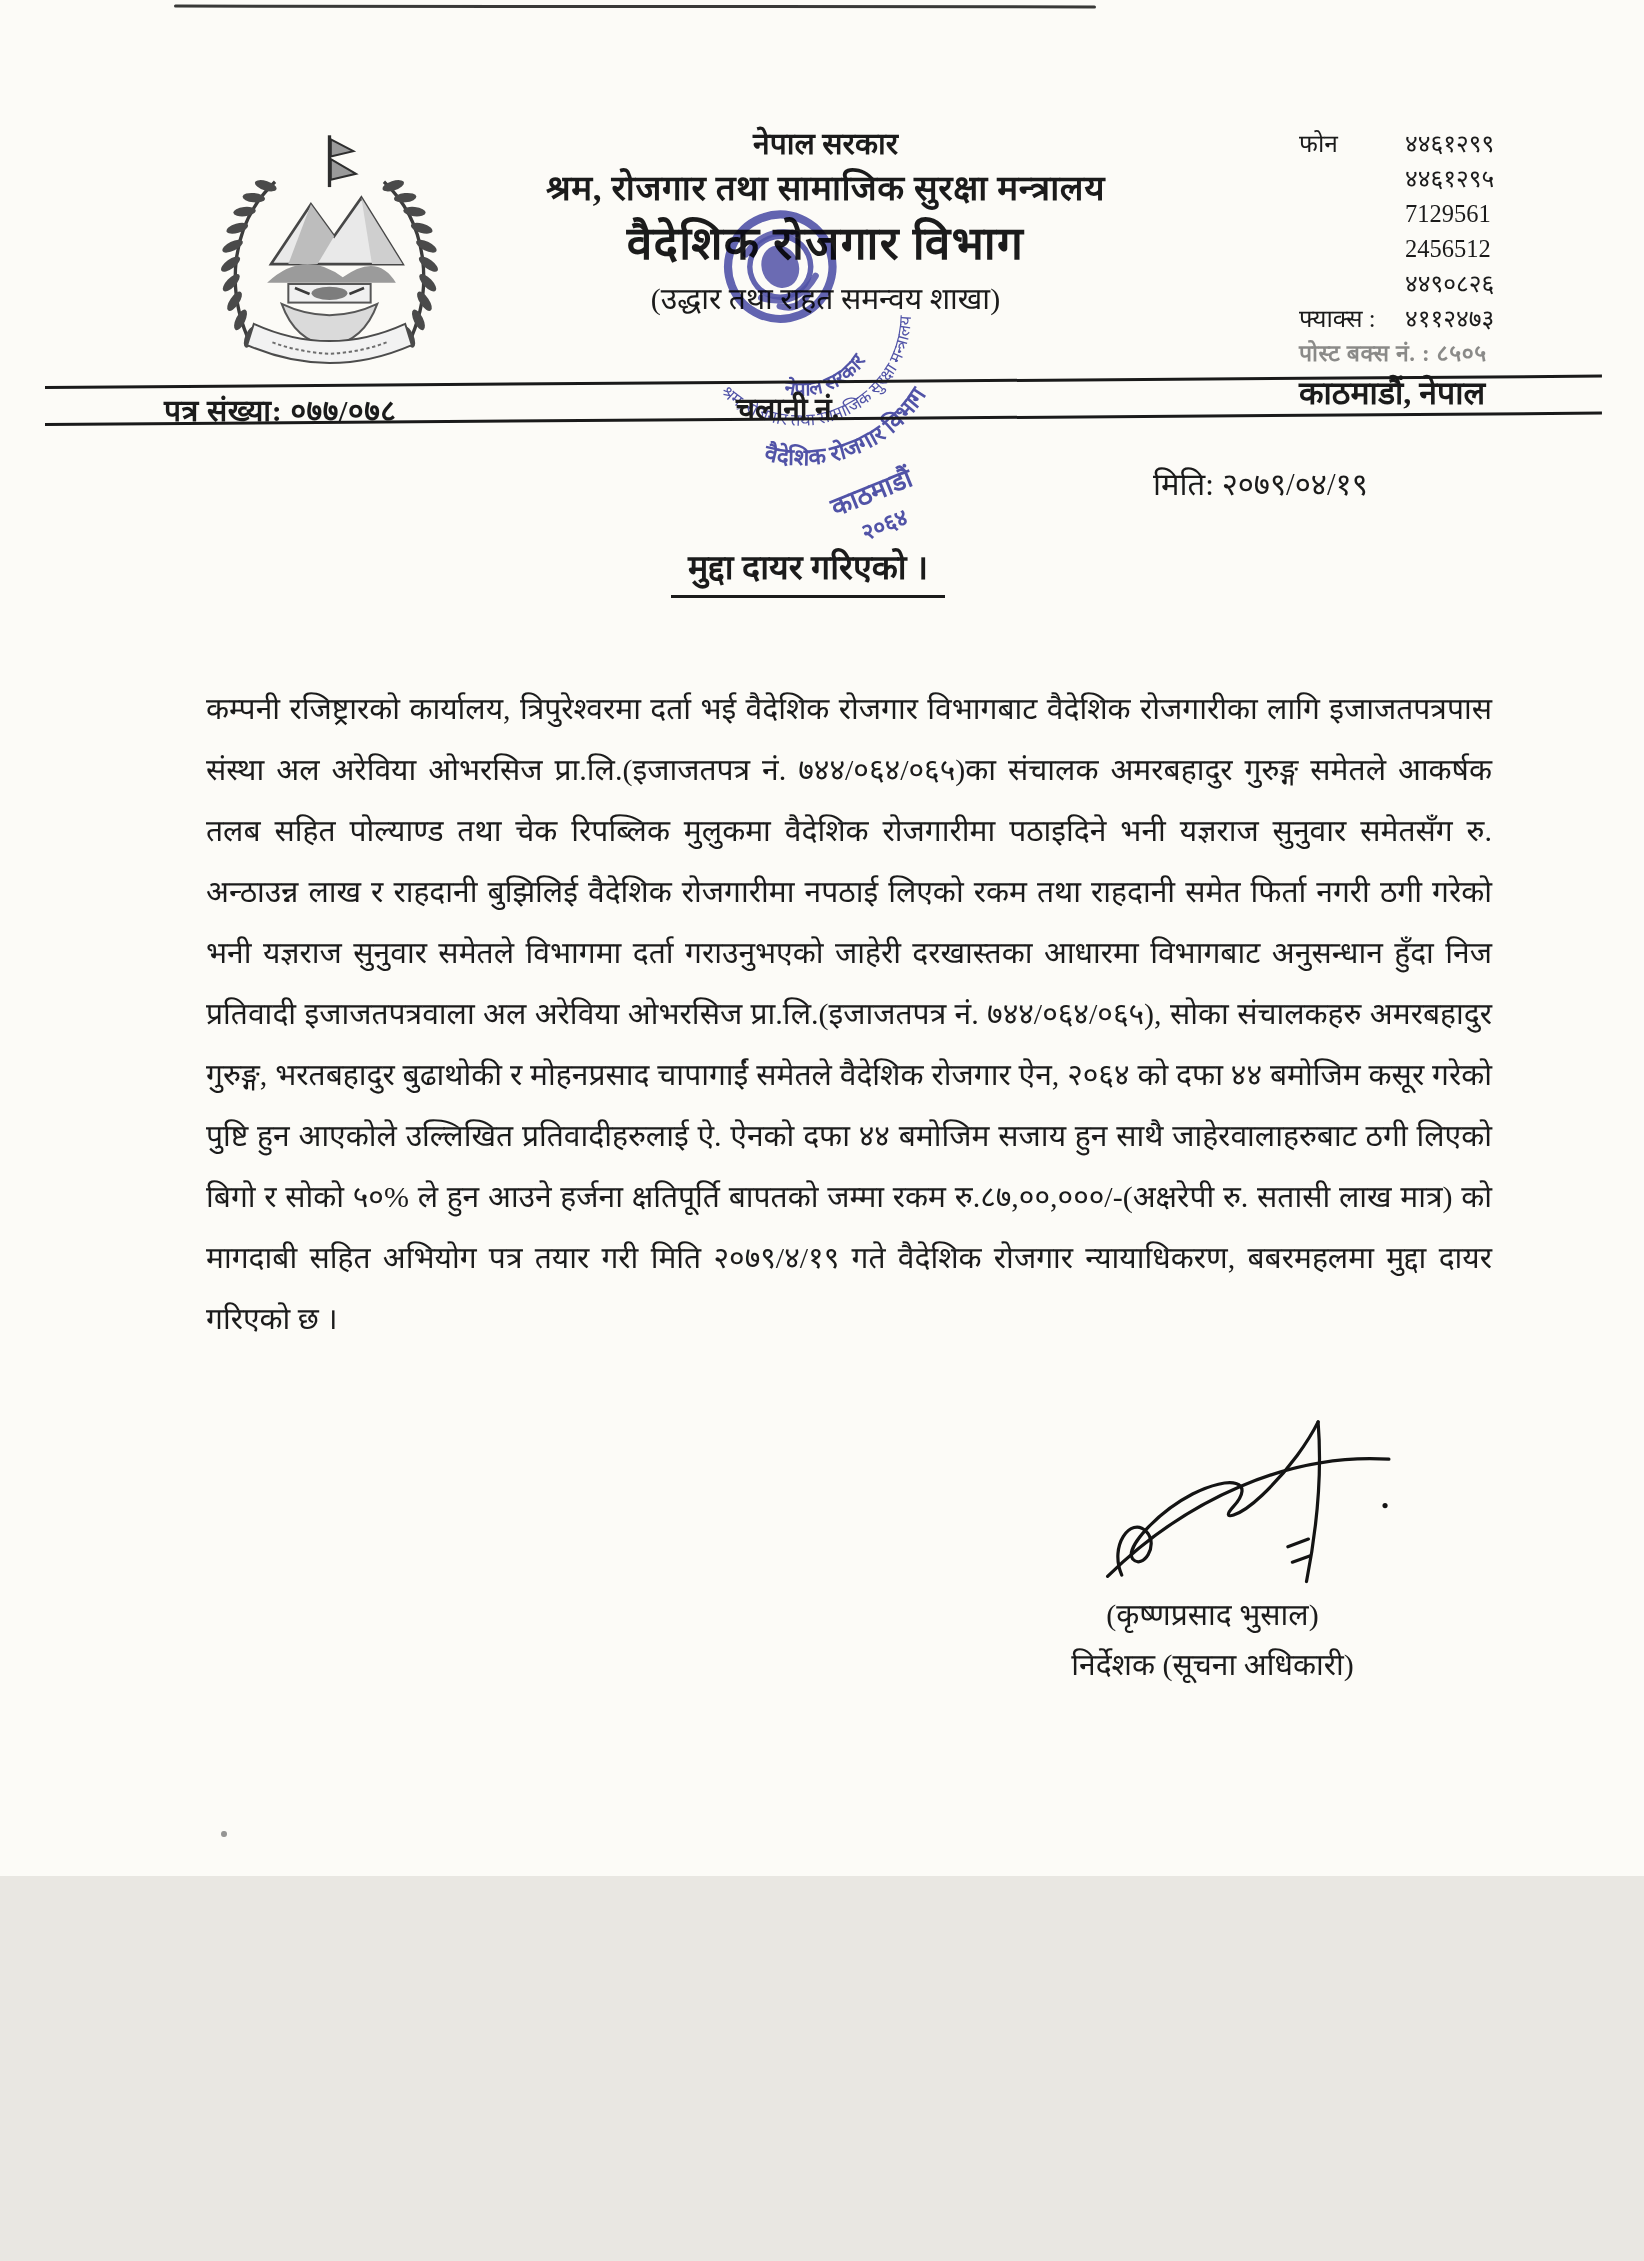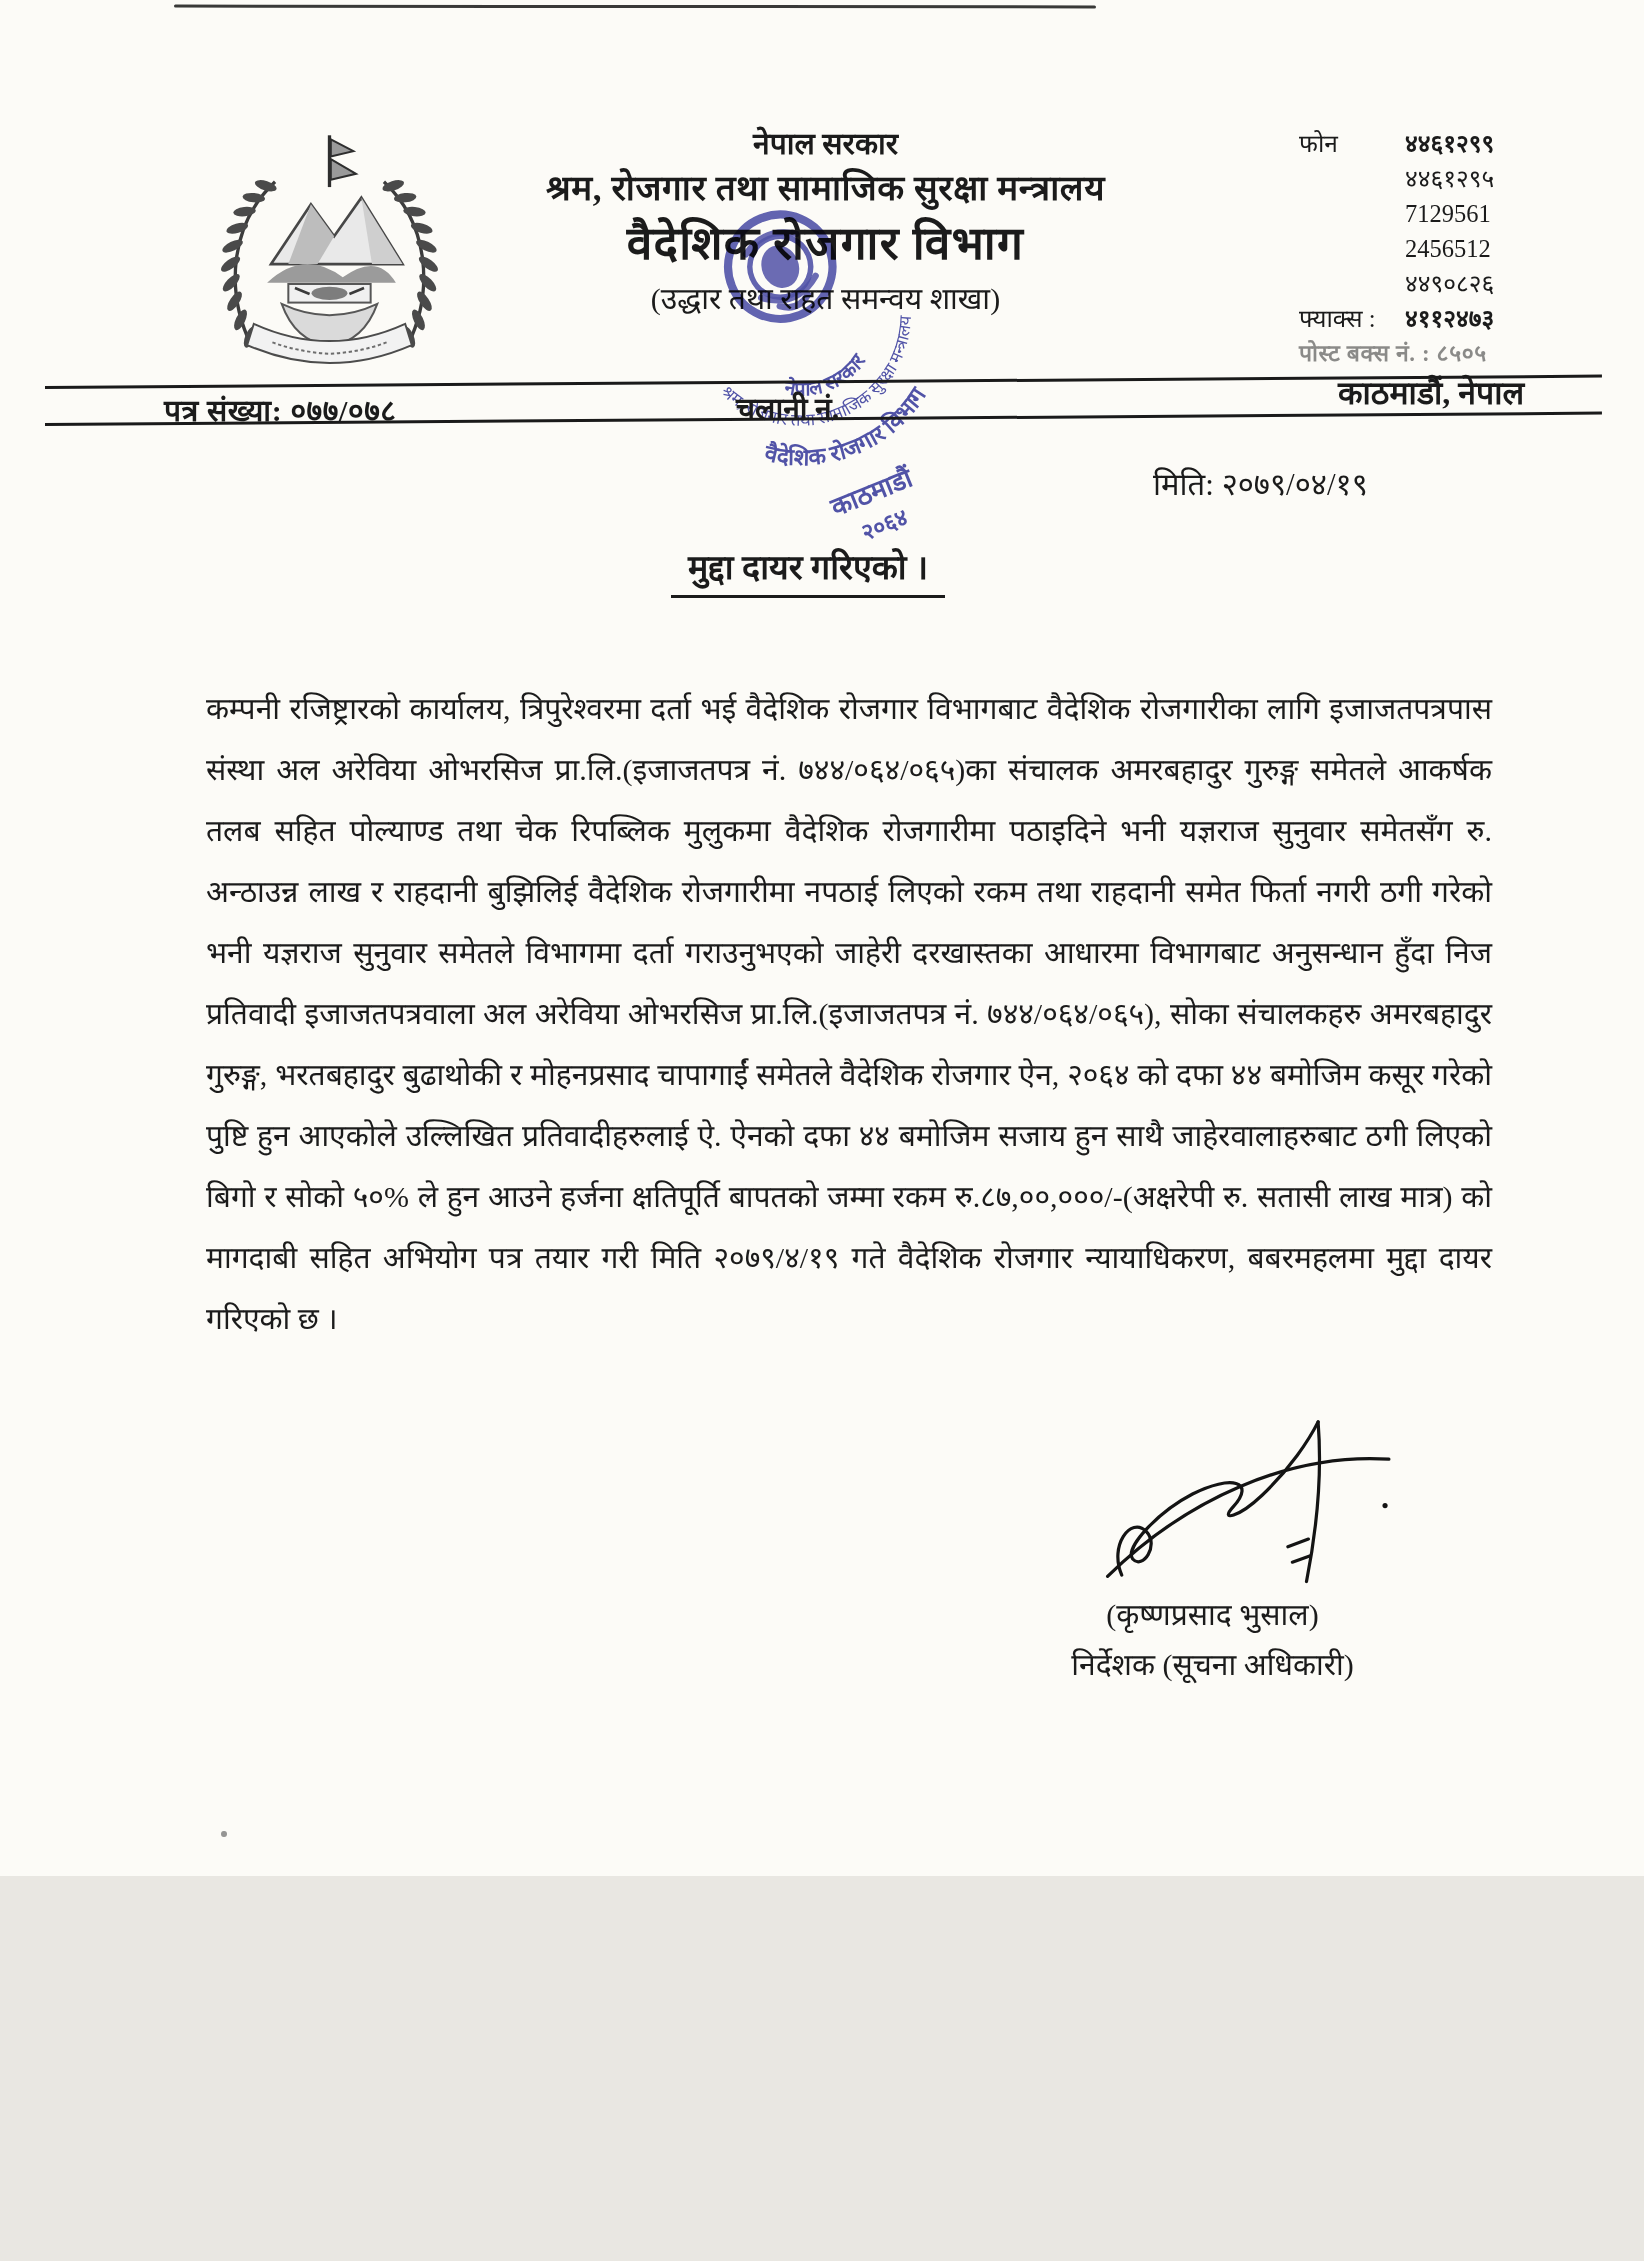--- a/index.html
+++ b/index.html
@@ -19,24 +19,24 @@
   
   .emblem{left:210px;top:126px;width:239px;height:245px;}
   .head-center{left:445px;top:126px;width:761px;text-align:center;line-height:1.18;}
   .gov{font-size:30px;font-weight:bold;}
   .ministry{font-size:35px;font-weight:bold;margin-top:6.4px;letter-spacing:0.6px;}
   .dept{font-size:46px;font-weight:bold;margin-top:7.7px;letter-spacing:1.3px;}
   .branch{font-size:30px;margin-top:10.3px;}
   .contact{left:1299px;top:126px;width:303px;font-size:24.5px;line-height:35px;}
   .contact .row{display:flex;}
   .contact .lbl{width:106px;}
-  .contact .val{margin-left:0;font-weight:bold;}
+  .contact .val{margin-left:0;}
   .contact .num-col{padding-left:106px;}
   .pobox{opacity:.5;font-size:23px;letter-spacing:0.6px;font-weight:bold;}
-  .city{font-size:32px;font-weight:bold;margin-top:5.2px;margin-left:39px;}
+  .city{font-size:32px;font-weight:bold;margin-top:5.2px;}
   
   .stamp-wrap{left:616px;top:160px;width:380px;height:426px;transform:rotate(-22deg);transform-origin:50% 40%;opacity:.82;mix-blend-mode:multiply;}
   .stamp-wrap svg{width:100%;height:100%;}
   
   .rule{left:45px;width:1557px;height:2.6px;background:#1a1a1a;transform-origin:left center;}
   .rule1{top:386px;transform:rotate(-.42deg);}
   .rule2{top:423px;transform:rotate(-.42deg);}
   .letter-no{left:164px;top:389px;font-size:30px;font-weight:bold;letter-spacing:0.6px;}
   .challani{left:736px;top:387px;font-size:30px;font-weight:bold;}
   .date-line{left:1153px;top:462px;font-size:31px;}

